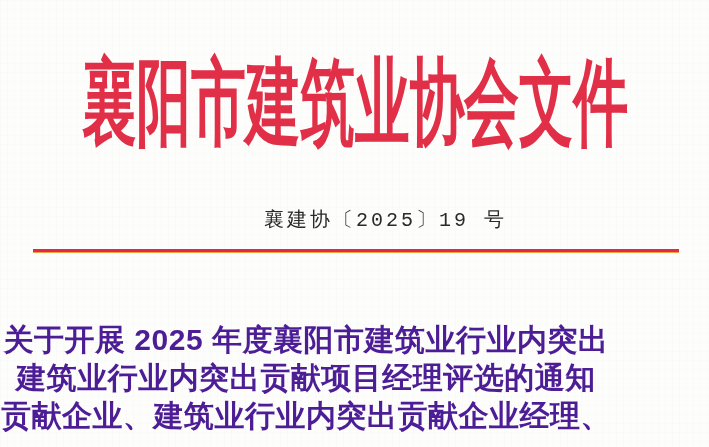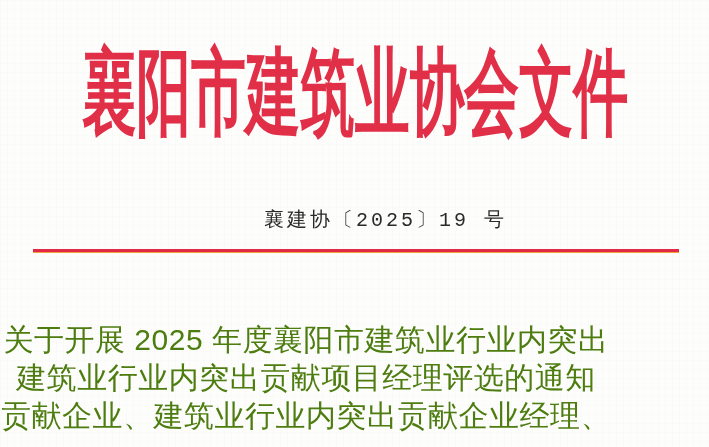--- a/index.html
+++ b/index.html
@@ -26,21 +26,21 @@
     background-size: 7px 9px;
     pointer-events: none;
   }
   .red-header {
     position: absolute;
     top: 36px;
     left: 0;
     width: 709px;
     height: 115px;
     display: flex;
-    align-items: center;
+    align-items: flex-end;
     justify-content: center;
   }
   .red-header .stretch {
     font-family: "Liberation Serif", "DejaVu Serif", serif;
     font-weight: bold;
     font-size: 95px;
     line-height: 1;
     color: #e12f48;
     white-space: nowrap;
     transform: scaleX(0.575);
@@ -69,24 +69,24 @@
     background: #e22945;
     border-bottom: 1px solid #efa13e;
   }
   .doc-title {
     position: absolute;
     top: 321px;
     left: 0;
     width: 612px;
     text-align: center;
     font-family: "Liberation Sans", "DejaVu Sans", sans-serif;
-    font-weight: normal;
+    font-weight: bold;
     font-size: 30px;
     line-height: 38px;
-    color: #4d7c0f;
+    color: #4c1d95;
     letter-spacing: 0.5px;
   }
   .doc-title .line {
     white-space: nowrap;
   }
 </style>
 </head>
 <body>
 
 <div class="page">

